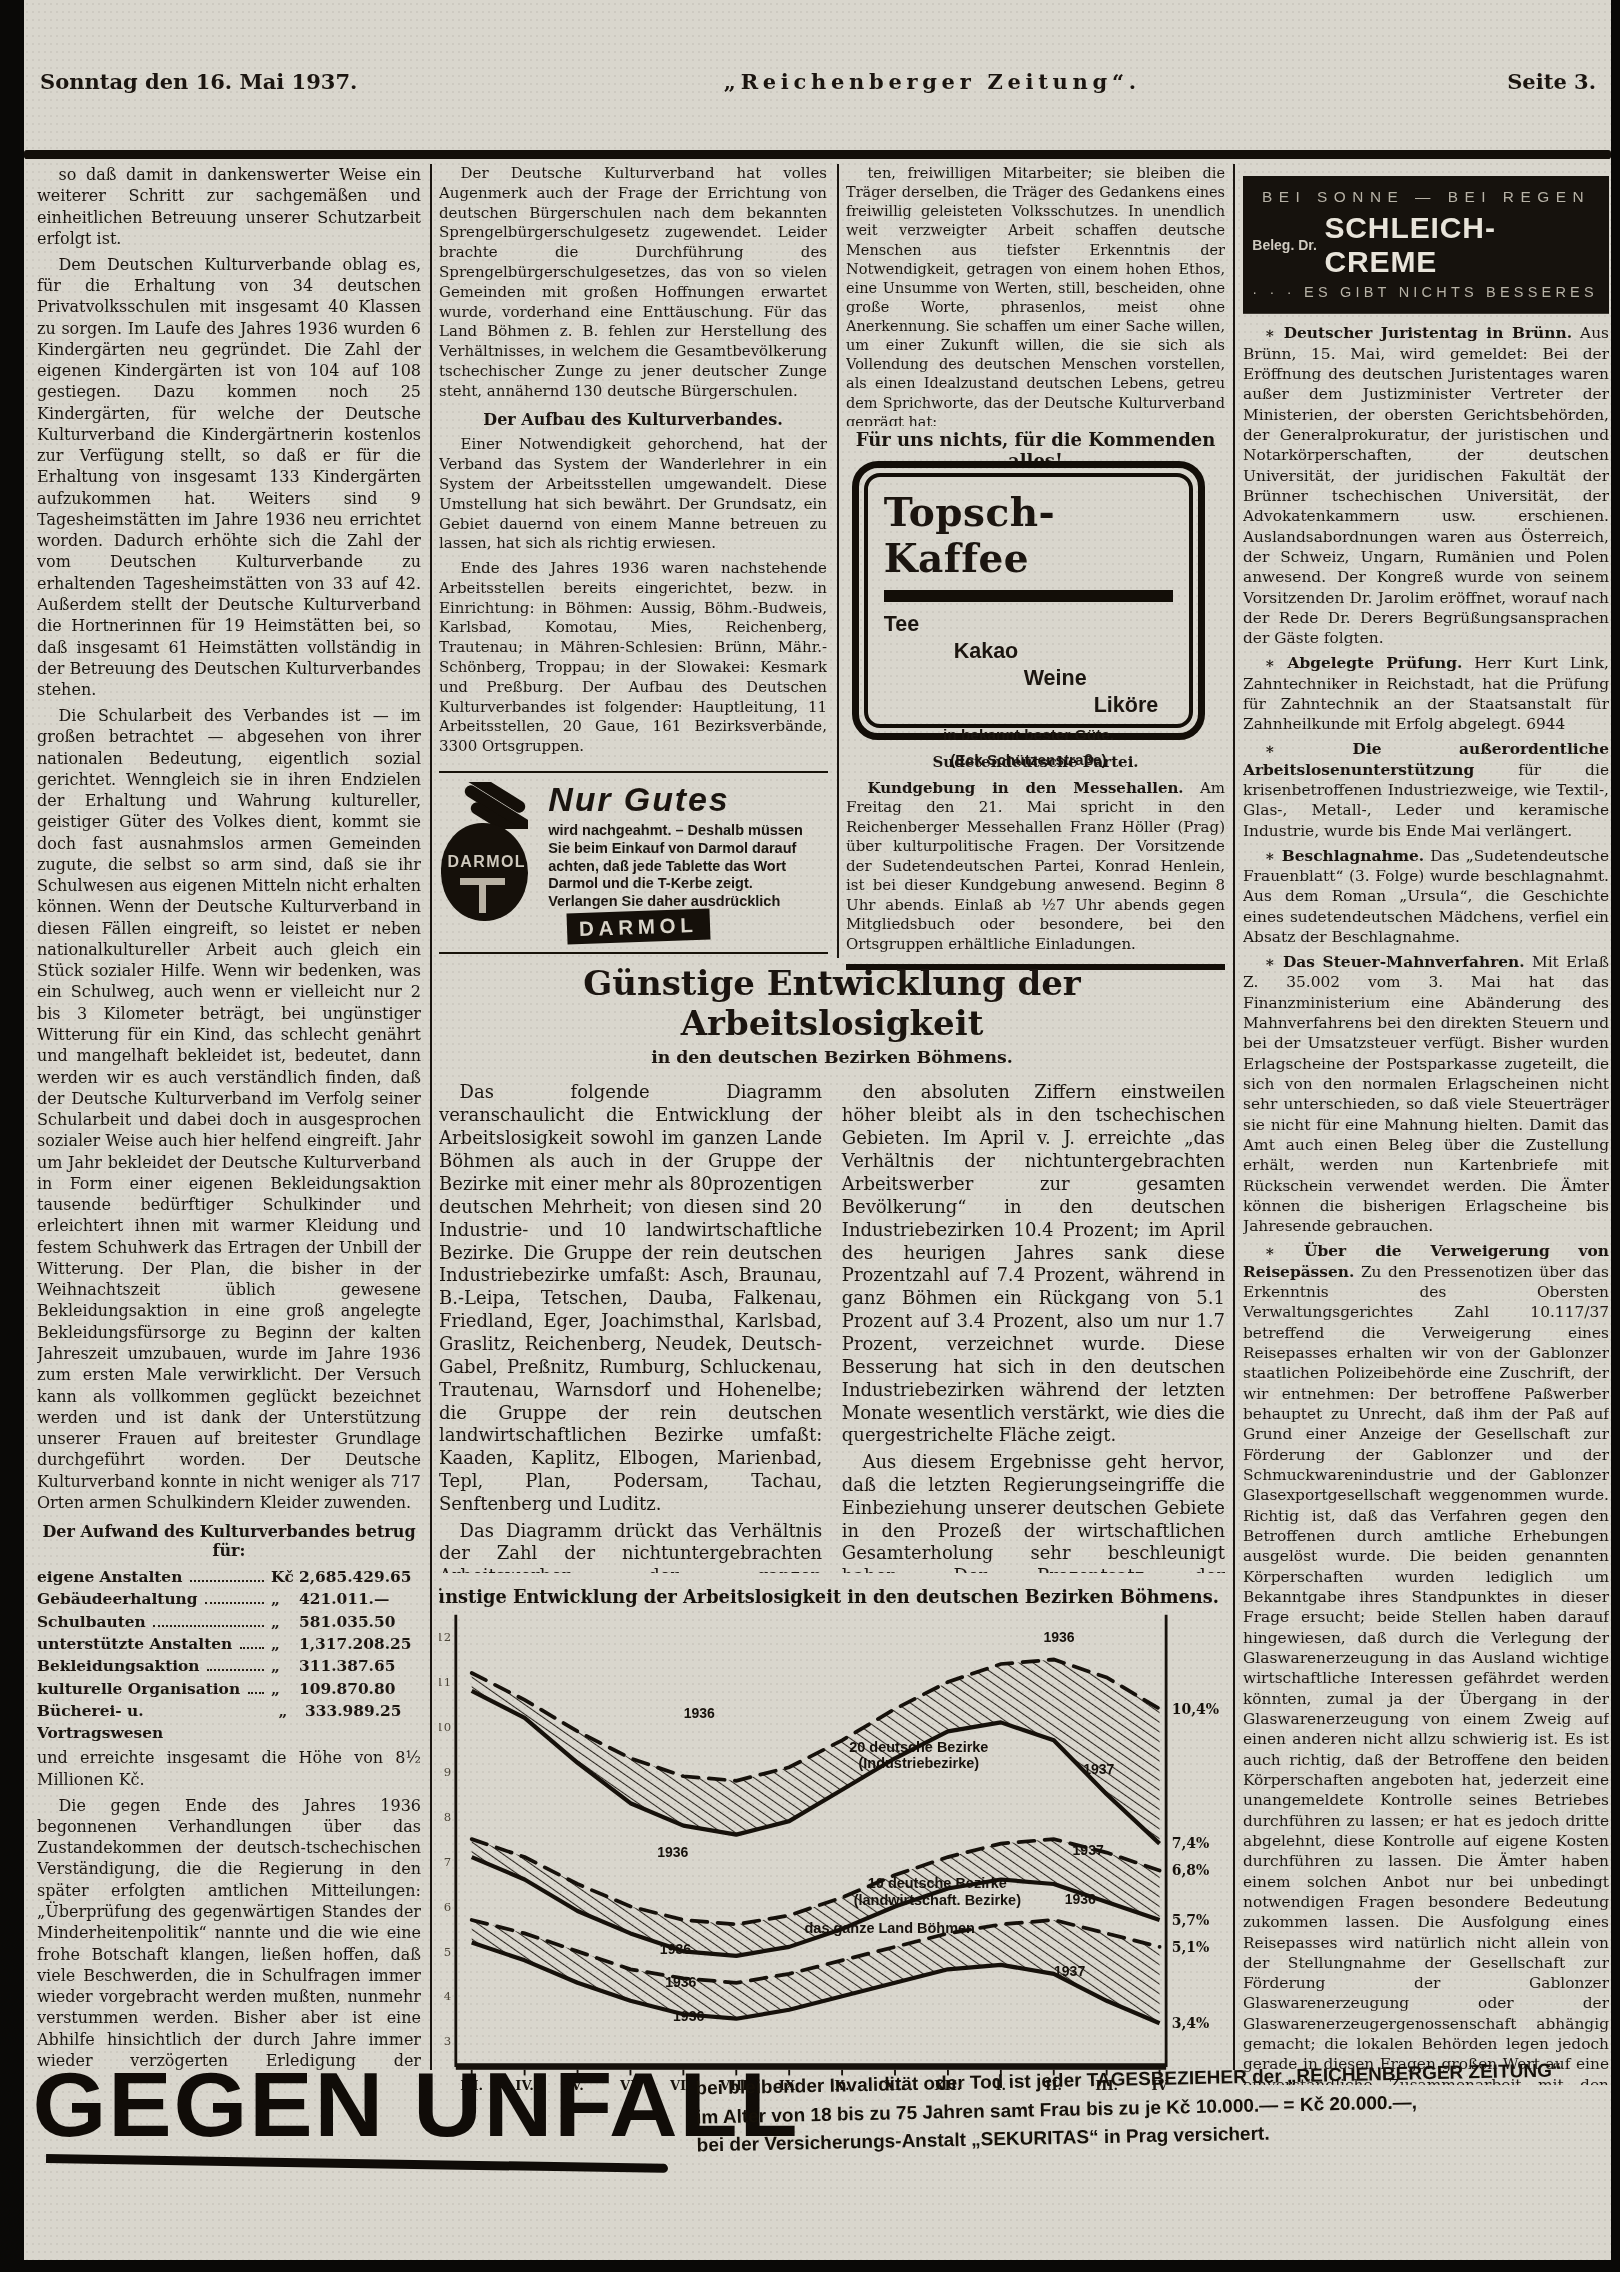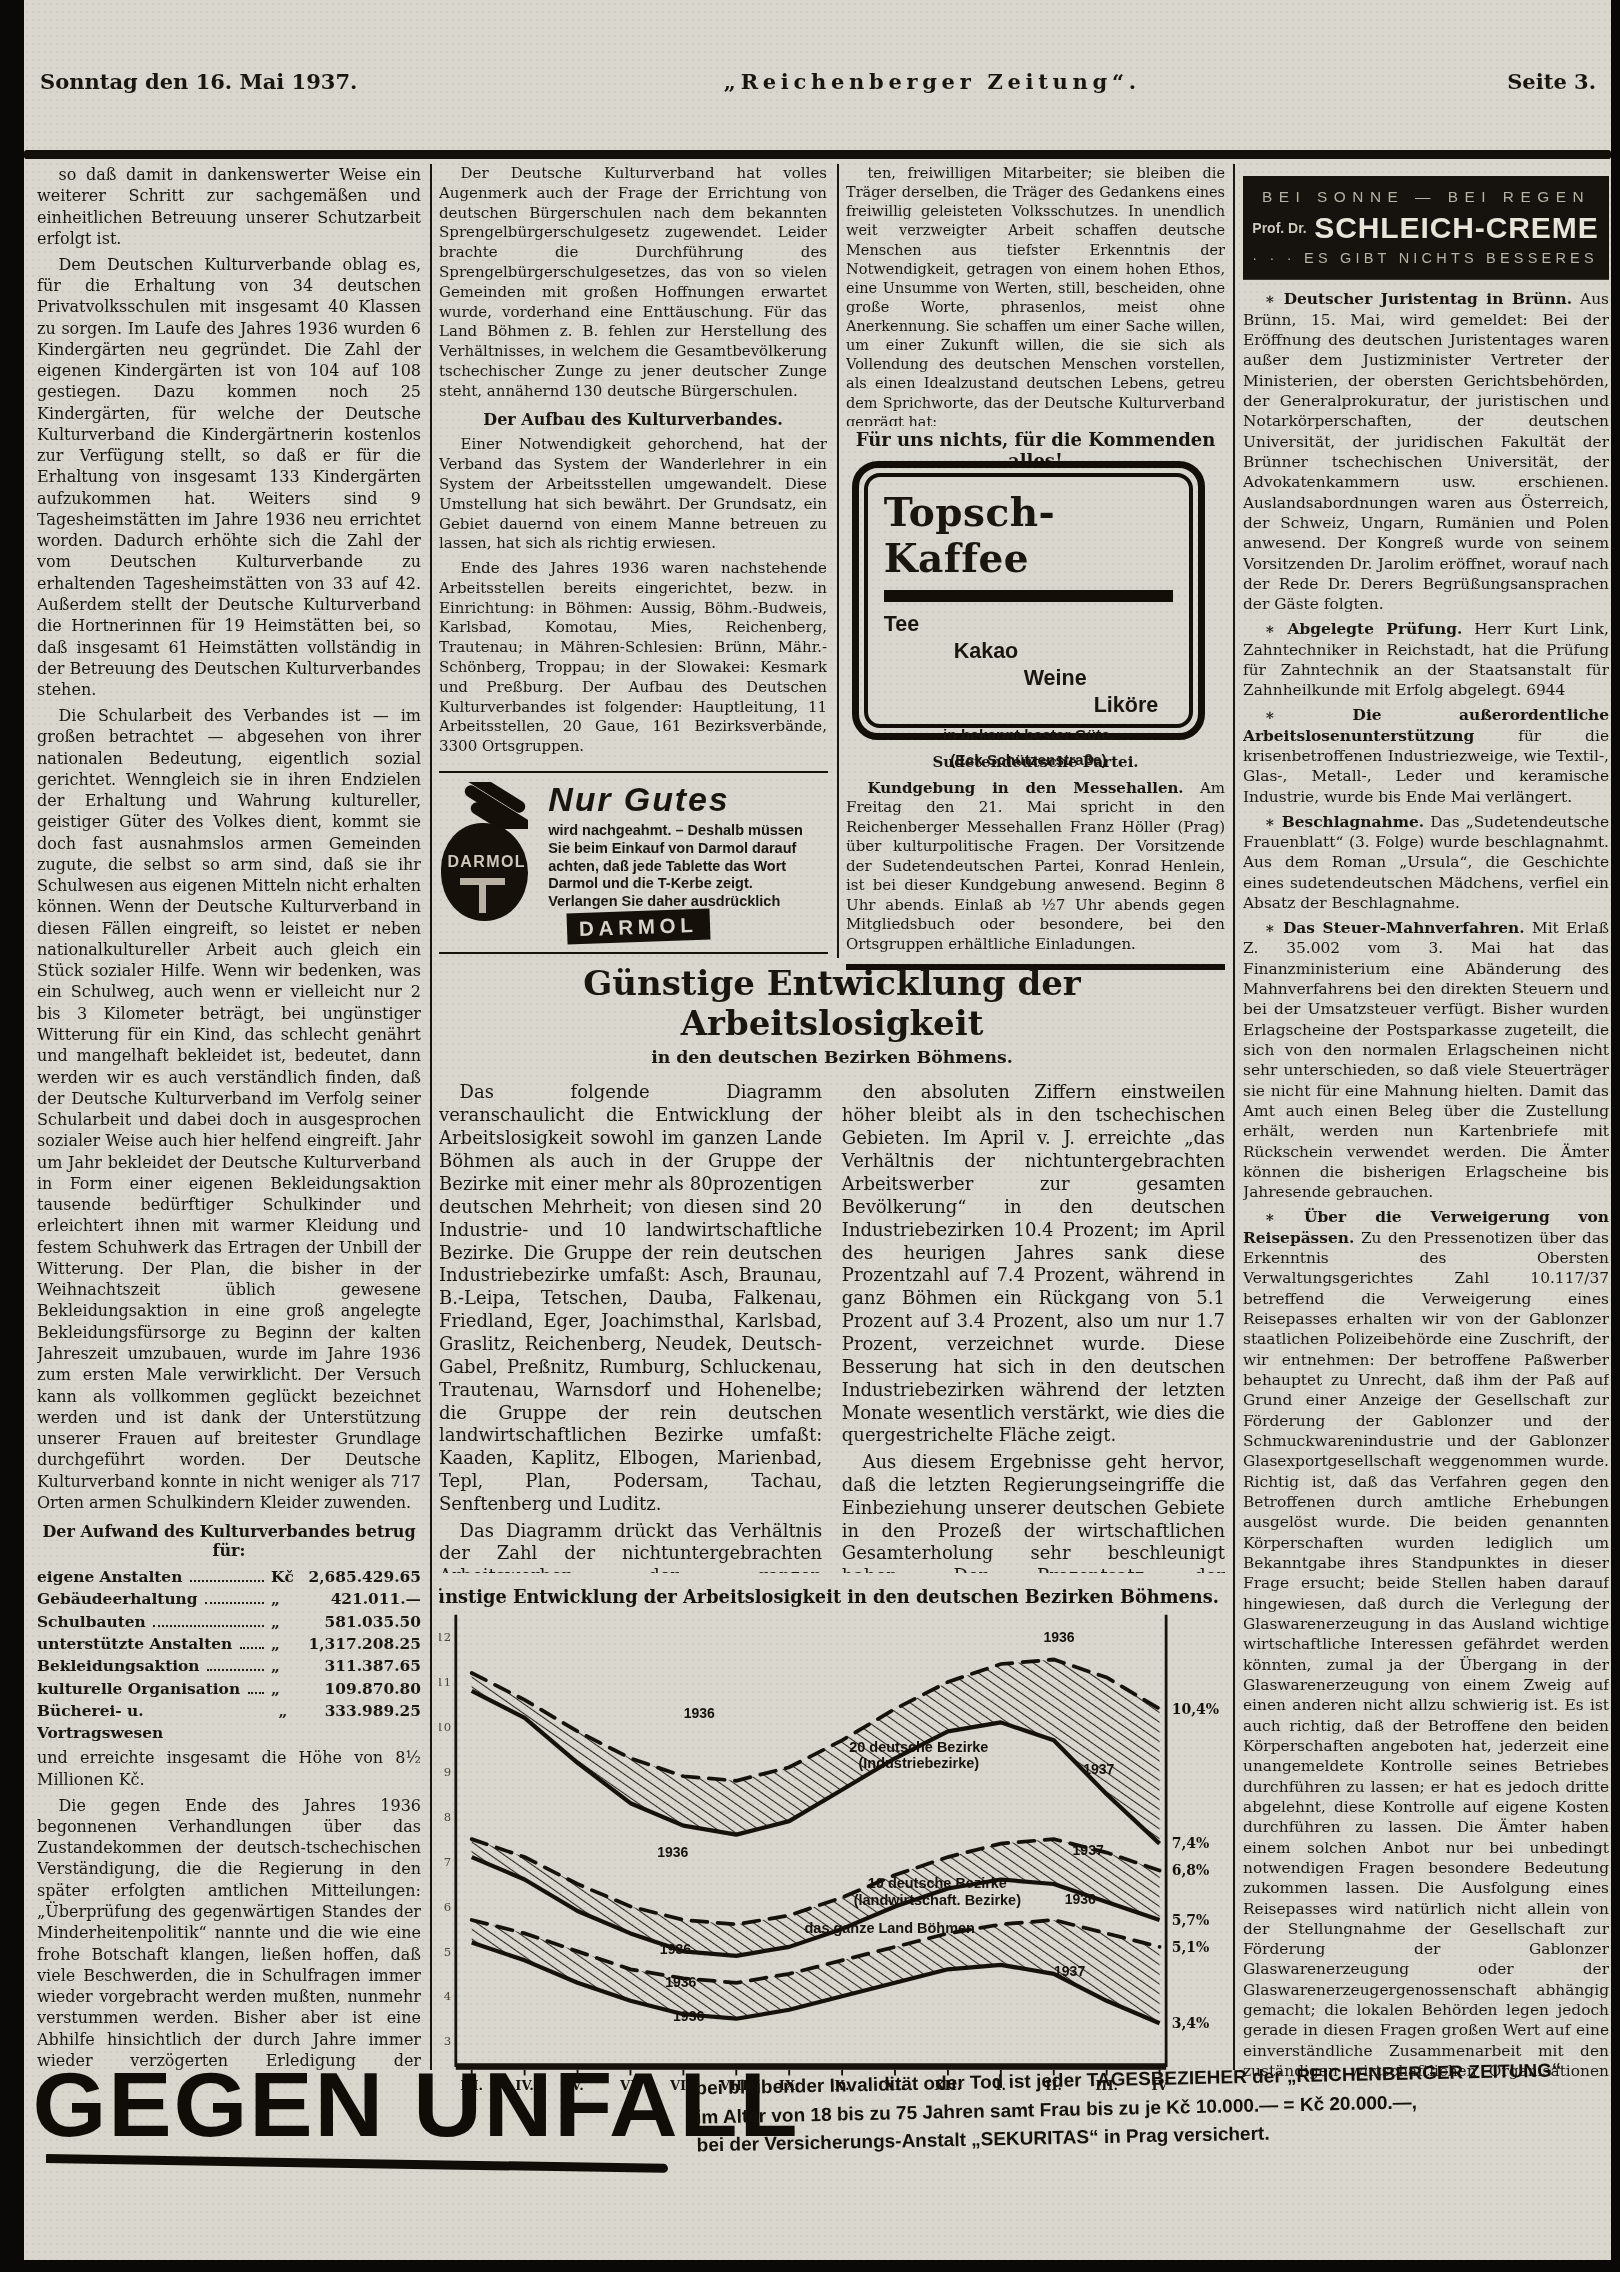--- a/index.html
+++ b/index.html
@@ -27,21 +27,21 @@
   .col p{margin:0 0 4.7px 0;font-size:15.4px;line-height:1.32;text-align:justify;text-indent:21.5px;}
   .col p.noind{text-indent:0;}
   .subhead{font-weight:bold;text-align:center;font-size:16px;margin:8.4px 0 6.5px 0;}
 
   #col1{position:absolute;left:13px;top:164px;width:384px;height:1907px;overflow:hidden;}
   #col1 p{font-size:16px;line-height:1.33;}
   .expense{margin:4.7px 0 2.8px 0;}
   .expense-row{display:flex;align-items:baseline;font-size:15.4px;line-height:1.45;font-weight:bold;}
   .expense-row .leader{flex:1;border-bottom:2.8px dotted #251d13;margin:0 7.5px 4.7px 7.5px;}
   .expense-row .cur{width:28px;text-align:left;}
-  .expense-row .val{width:122px;text-align:right;}
+  .expense-row .val{width:122px;}
 
   #col2{position:absolute;left:415px;top:164px;width:388px;height:600px;overflow:hidden;}
   #col2 p{font-size:15px;}
 
   
   #darmol{position:absolute;left:415px;top:771px;width:389px;height:183px;
           border-top:2.8px solid #171209;border-bottom:2.8px solid #171209;
           font-family:"Liberation Sans",sans-serif;display:flex;gap:11.2px;padding-top:6.5px;box-sizing:border-box;}
   .tablet{width:98px;position:relative;flex:none;}
   .tablet .pill{position:absolute;left:1.9px;top:43px;width:87px;height:98px;border-radius:48% 52% 50% 50%;
@@ -244,21 +244,21 @@
 
   <div id="sdp">
     <div class="sdp-head">Sudetendeutsche Partei.</div>
     <p><b>Kundgebung in den Messehallen.</b><span> Am Freitag den 21. Mai spricht in den Reichenberger Messehallen Franz Höller (Prag) über kulturpolitische Fragen. Der Vorsitzende der Sudetendeutschen Partei, Konrad Henlein, ist bei dieser Kundgebung anwesend. Beginn 8 Uhr abends. Einlaß ab ½7 Uhr abends gegen Mitgliedsbuch oder besondere, bei den Ortsgruppen erhältliche Einladungen.</span></p>
   </div>
 
   <div id="col4" class="col">
     <div id="schleich">
       <div class="schleich-1">BEI SONNE — BEI REGEN</div>
       <div class="schleich-2">
-        <span class="schleich-pre">Prof. Dr.</span>
+        <span class="schleich-pre">Beleg. Dr.</span>
         <span class="schleich-name">SCHLEICH-CREME</span>
       </div>
       <div class="schleich-3">· · ·  ES GIBT NICHTS BESSERES</div>
     </div>
     <div id="news-items">
         <p class="news-item"><span class="star">∗ </span><b>Deutscher Juristentag in Brünn.</b><span> Aus Brünn, 15. Mai, wird gemeldet: Bei der Eröffnung des deutschen Juristentages waren außer dem Justizminister Vertreter der Ministerien, der obersten Gerichtsbehörden, der Generalprokuratur, der juristischen und Notarkörperschaften, der deutschen Universität, der juridischen Fakultät der Brünner tschechischen Universität, der Advokatenkammern usw. erschienen. Auslandsabordnungen waren aus Österreich, der Schweiz, Ungarn, Rumänien und Polen anwesend. Der Kongreß wurde von seinem Vorsitzenden Dr. Jarolim eröffnet, worauf nach der Rede Dr. Derers Begrüßungsansprachen der Gäste folgten.</span></p>
         <p class="news-item"><span class="star">∗ </span><b>Abgelegte Prüfung.</b><span> Herr Kurt Link, Zahntechniker in Reichstadt, hat die Prüfung für Zahntechnik an der Staatsanstalt für Zahnheilkunde mit Erfolg abgelegt.    6944</span></p>
         <p class="news-item"><span class="star">∗ </span><b>Die außerordentliche Arbeitslosenunterstützung</b><span> für die krisenbetroffenen Industriezweige, wie Textil-, Glas-, Metall-, Leder und keramische Industrie, wurde bis Ende Mai verlängert.</span></p>
         <p class="news-item"><span class="star">∗ </span><b>Beschlagnahme.</b><span> Das „Sudetendeutsche Frauenblatt“ (3. Folge) wurde beschlagnahmt. Aus dem Roman „Ursula“, die Geschichte eines sudetendeutschen Mädchens, verfiel ein Absatz der Beschlagnahme.</span></p>
         <p class="news-item"><span class="star">∗ </span><b>Das Steuer-Mahnverfahren.</b><span> Mit Erlaß Z. 35.002 vom 3. Mai hat das Finanzministerium eine Abänderung des Mahnverfahrens bei den direkten Steuern und bei der Umsatzsteuer verfügt. Bisher wurden Erlagscheine der Postsparkasse zugeteilt, die sich von den normalen Erlagscheinen nicht sehr unterschieden, so daß viele Steuerträger sie nicht für eine Mahnung hielten. Damit das Amt auch einen Beleg über die Zustellung erhält, werden nun Kartenbriefe mit Rückschein verwendet werden. Die Ämter können die bisherigen Erlagscheine bis Jahresende gebrauchen.</span></p>

